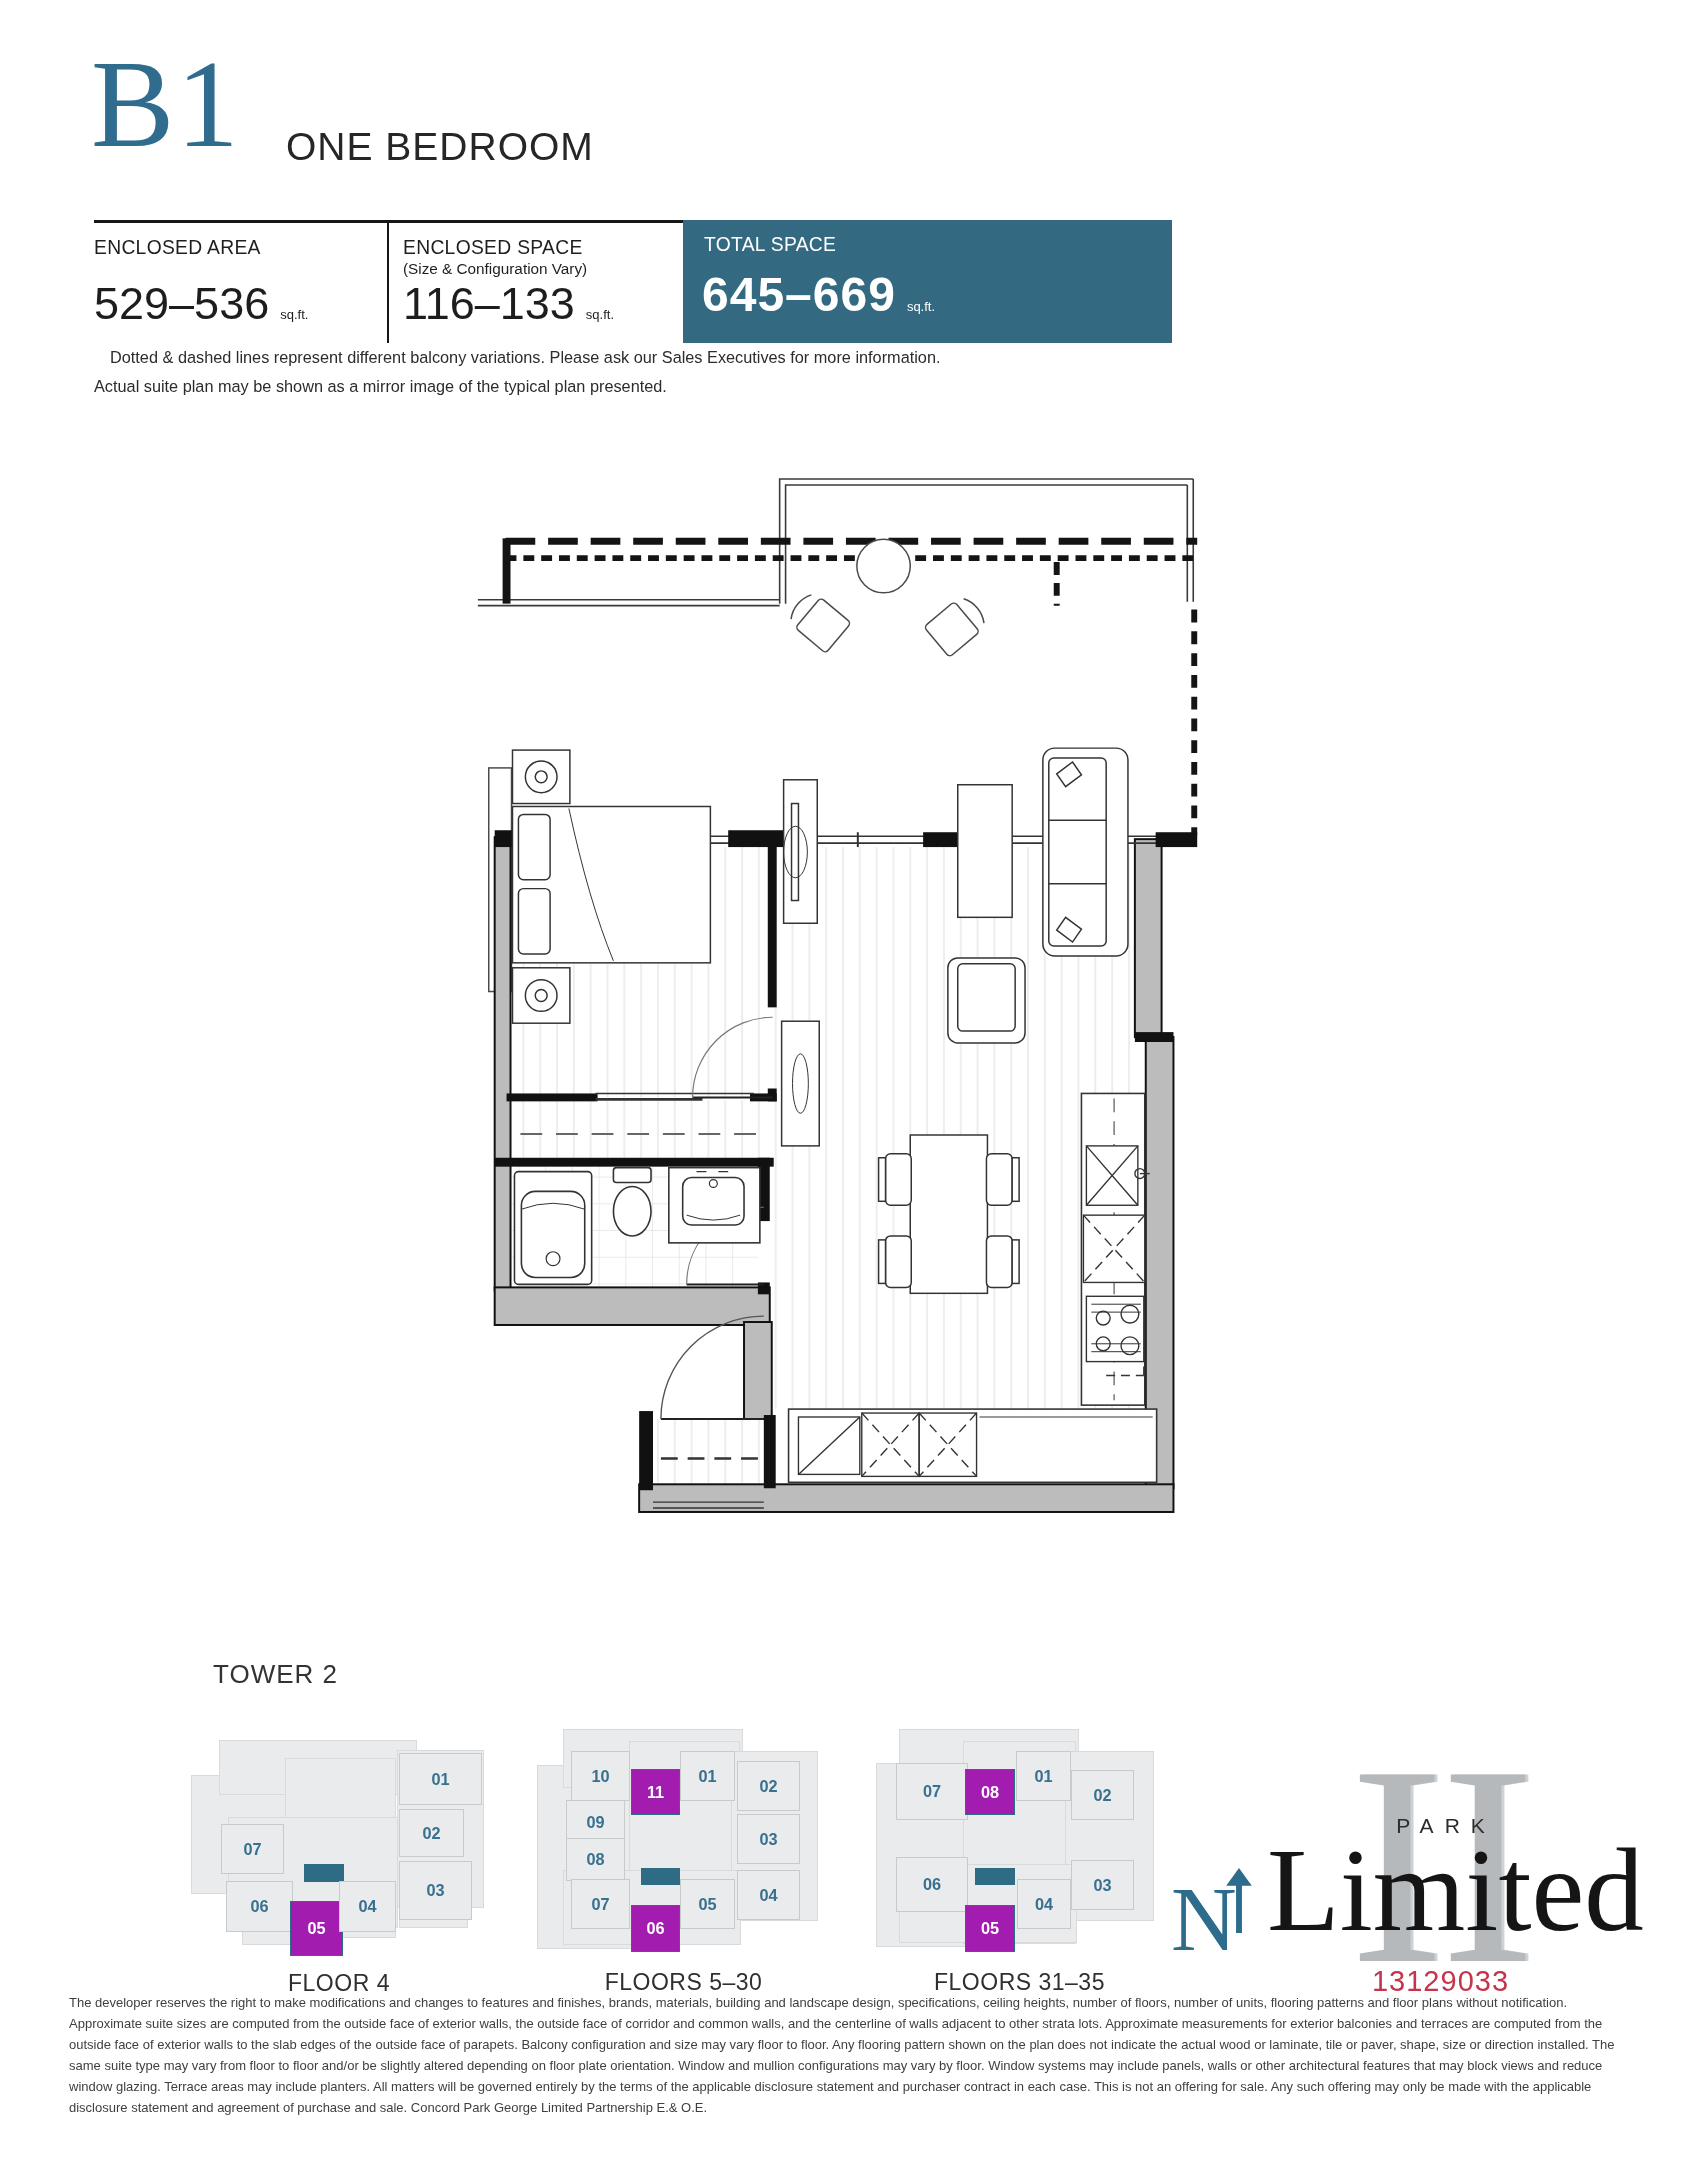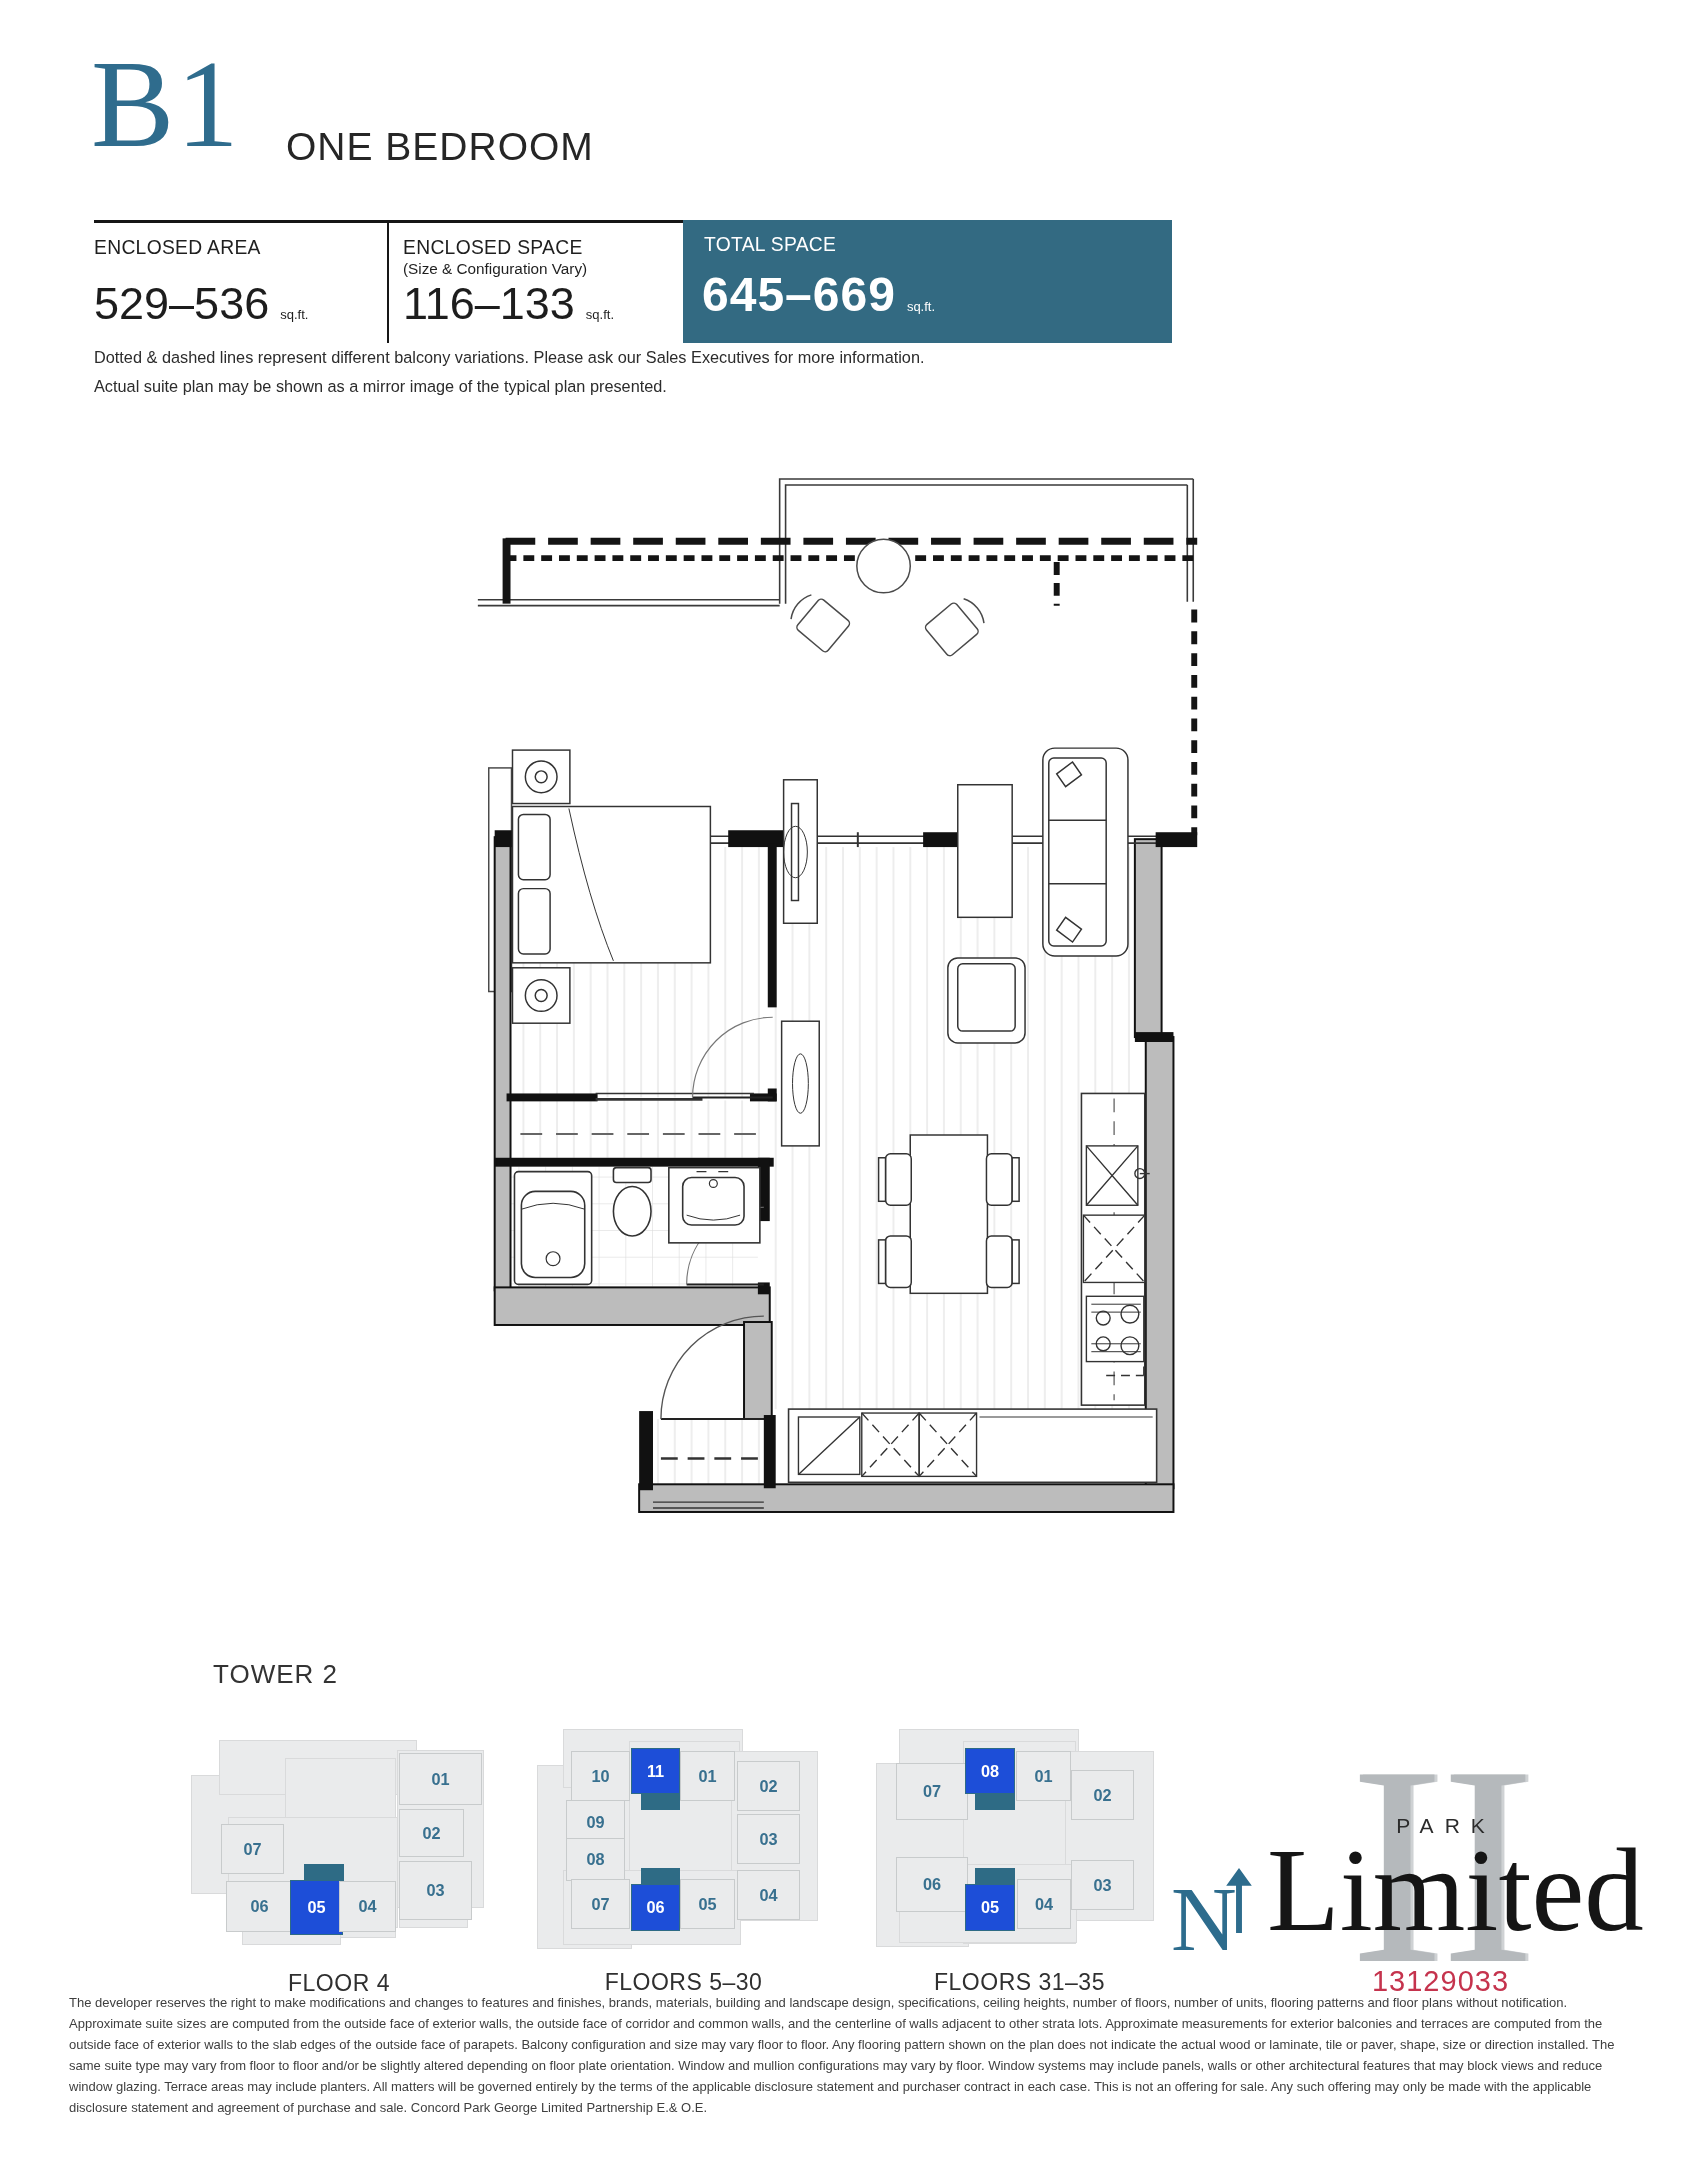--- a/index.html
+++ b/index.html
@@ -24,33 +24,33 @@
   #stat-outdoor .stat-valrow{left:14px;}
   .stat-val{font-size:45px;font-weight:400;color:#1d1d1d;}
   .stat-unit{font-size:13px;color:#1d1d1d;}
   #stat-total .stat-label{left:21px;color:#fff;}
   #stat-total .stat-valrow{left:19px;top:47px;}
   #stat-total .stat-val{font-size:48px;font-weight:600;color:#fff;letter-spacing:1px;}
   #stat-total .stat-unit{color:#fff;}
 
   
   .note{left:94px;font-size:16.3px;color:#2c2c2c;white-space:nowrap;}
-  #note1{top:348px;} #note2{top:377px;}
+  #note1{top:348px;margin-left:16px;} #note2{top:377px;}
 
   
   #floor-plan{left:465px;top:455px;width:752px;height:1079px;}
 
   
   #kp-title{left:213px;top:1659px;font-size:26px;color:#333;letter-spacing:1px;}
   .kp{position:absolute;}
   .kpf{position:absolute;background:#eaebec;border:1px solid #d9dadb;box-sizing:border-box;}
   .kpu{position:absolute;background:#eaebec;border:1px solid #c8cbcc;box-sizing:border-box;
        display:flex;align-items:center;justify-content:center;
        font-size:16.3px;font-weight:700;color:#38708f;}
-  .kpu-hot{background:#1d4ed8;border-color:#2e6b85;color:#fff;}
+  .kpu-hot{background:#a21caf;border-color:#2e6b85;color:#fff;margin-top:21px;}
   .kptab{position:absolute;background:#2e6b85;}
   .kp-label{position:absolute;left:0;right:0;text-align:center;font-size:23px;color:#2f2f2f;letter-spacing:0.5px;}
 
   
   #compass{left:1171px;top:1874px;width:89px;height:99px;}
   #compass .comp-n{position:absolute;left:0;top:10px;font-family:"Liberation Serif",serif;
                    font-size:91px;line-height:0.8;color:#2d6c8d;}
   #compass svg{position:absolute;left:55px;top:-6px;}
 
   

